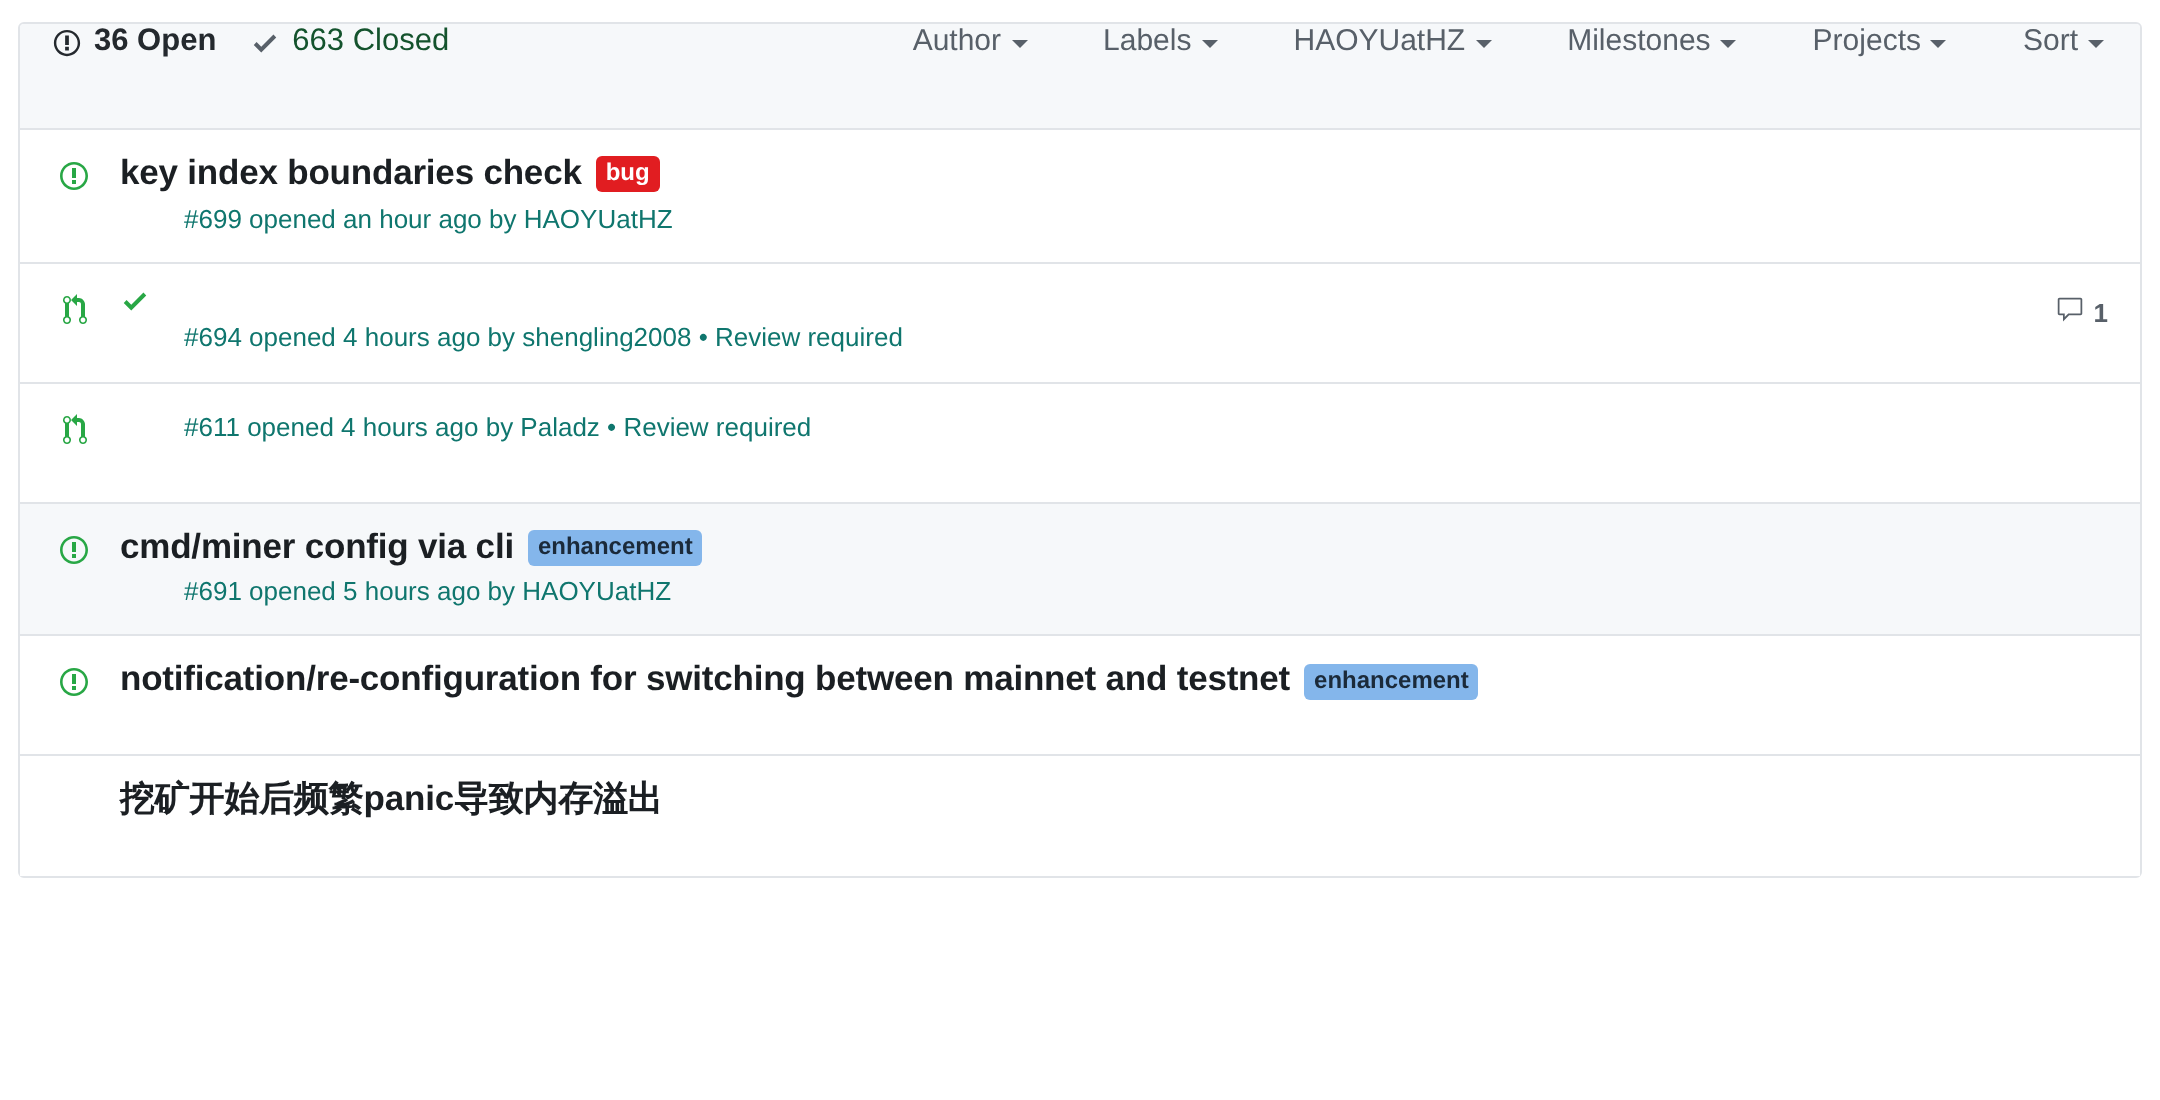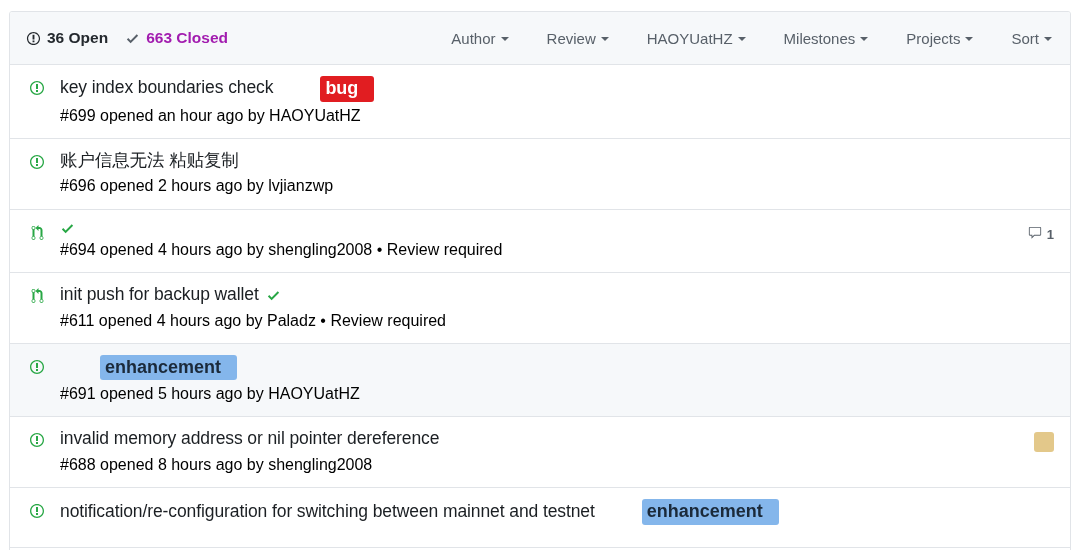--- a/index.html
+++ b/index.html
@@ -23,21 +23,21 @@
     width: 1062px;
     border: 1px solid #e1e4e8;
     border-radius: 3px;
     background: #fff;
     box-sizing: border-box;
   }
 
   
   .list-header {
     display: flex;
-    align-items: center;
+    align-items: flex-start;
     background: #f6f8fa;
     border-bottom: 1px solid #e1e4e8;
     border-radius: 2px 2px 0 0;
     height: 53px;
     padding: 0 16px 0 16px;
     box-sizing: border-box;
   }
   .state-filters {
     display: flex;
     align-items: center;
@@ -49,22 +49,22 @@
     gap: 6px;
     font-size: 15.5px;
     white-space: nowrap;
     cursor: pointer;
   }
   .state-item.open {
     color: #24292e;
     font-weight: bold;
   }
   .state-item.closed {
-    color: #a21caf;
-    font-weight: bold;
+    color: #14532d;
+    font-weight: normal;
   }
   .state-item .ico {
     display: inline-flex;
     align-items: center;
     justify-content: center;
   }
 
   .header-spacer { flex: 1 1 auto; }
 
   .dropdowns {
@@ -118,51 +118,51 @@
   }
   .title-line {
     display: flex;
     align-items: center;
     flex-wrap: wrap;
     gap: 7px;
     line-height: 1.3;
   }
   .issue-title {
     font-size: 17.5px;
-    font-weight: normal;
+    font-weight: bold;
     color: #1b1f23;
     cursor: pointer;
     letter-spacing: -0.1px;
   }
 
   .label {
     display: inline-block;
-    font-size: 18px;
+    font-size: 12px;
     font-weight: bold;
-    padding: 1px 16px 2px 5px;
+    padding: 1px 5px 2px 5px;
     border-radius: 3px;
     line-height: 1.25;
     cursor: pointer;
     position: relative;
     top: 1px;
-    margin-left: 40px;
   }
 
   .check-mark {
     display: inline-flex;
     align-items: center;
     position: relative;
     top: 1px;
   }
 
   .meta-line {
     margin-top: 3px;
-    font-size: 16px;
-    color: #000000;
+    font-size: 13px;
+    color: #0f766e;
     line-height: 1.45;
+    margin-left: 32px;
   }
 
   .row-right {
     flex: 0 0 auto;
     display: flex;
     align-items: center;
     gap: 26px;
     padding-top: 4px;
     margin-left: 14px;
     min-height: 22px;
@@ -211,21 +211,21 @@
     </div>
 
     <div class="header-spacer"></div>
 
     <div class="dropdowns">
       <div class="dropdown">
         <span>Author</span>
         <span class="caret"></span>
       </div>
       <div class="dropdown">
-        <span>Review</span>
+        <span>Labels</span>
         <span class="caret"></span>
       </div>
       <div class="dropdown">
         <span>HAOYUatHZ</span>
         <span class="caret"></span>
       </div>
       <div class="dropdown">
         <span>Milestones</span>
         <span class="caret"></span>
       </div>
@@ -246,34 +246,20 @@
           <svg width="16" height="16" viewBox="0 0 14 16" aria-hidden="true">
             <path fill="#28a745" fill-rule="evenodd" d="M7 2.3c3.14 0 5.7 2.56 5.7 5.7s-2.56 5.7-5.7 5.7A5.71 5.71 0 0 1 1.3 8c0-3.14 2.56-5.7 5.7-5.7zM7 1C3.14 1 0 4.14 0 8s3.14 7 7 7 7-3.14 7-7-3.14-7-7-7zm1 3H6v5h2V4zm0 6H6v2h2v-2z"></path>
           </svg>
         </div>
         <div class="row-main">
           <div class="title-line">
             <span class="issue-title">key index boundaries check</span>
             <span class="label" style="background:#e11d21;color:#ffffff;">bug</span>
           </div>
           <div class="meta-line">#699 opened an hour ago by HAOYUatHZ</div>
-        </div>
-        <div class="row-right"></div>
-      </div>
-      <div class="issue-row">
-        <div class="row-icon">
-          <svg width="16" height="16" viewBox="0 0 14 16" aria-hidden="true">
-            <path fill="#28a745" fill-rule="evenodd" d="M7 2.3c3.14 0 5.7 2.56 5.7 5.7s-2.56 5.7-5.7 5.7A5.71 5.71 0 0 1 1.3 8c0-3.14 2.56-5.7 5.7-5.7zM7 1C3.14 1 0 4.14 0 8s3.14 7 7 7 7-3.14 7-7-3.14-7-7-7zm1 3H6v5h2V4zm0 6H6v2h2v-2z"></path>
-          </svg>
-        </div>
-        <div class="row-main">
-          <div class="title-line">
-            <span class="issue-title">账户信息无法 粘贴复制</span>
-          </div>
-          <div class="meta-line">#696 opened 2 hours ago by lvjianzwp</div>
         </div>
         <div class="row-right"></div>
       </div>
       <div class="issue-row">
         <div class="row-icon">
           <svg width="15" height="16" viewBox="0 0 12 16" aria-hidden="true">
             <path fill="#28a745" fill-rule="evenodd" d="M11 11.28V5c-.03-.78-.34-1.47-.94-2.06C9.46 2.35 8.78 2.03 8 2H7V0L4 3l3 3V4h1c.27.02.48.11.69.31.21.2.3.42.31.69v6.28A1.993 1.993 0 0 0 10 15a1.993 1.993 0 0 0 1-3.72zm-1 2.92c-.66 0-1.2-.55-1.2-1.2 0-.65.55-1.2 1.2-1.2.65 0 1.2.55 1.2 1.2 0 .65-.54 1.2-1.2 1.2zM4 3c0-1.11-.89-2-2-2a1.993 1.993 0 0 0-1 3.72v6.56A1.993 1.993 0 0 0 2 15a1.993 1.993 0 0 0 1-3.72V4.72c.59-.34 1-.98 1-1.72zm-.8 10c0 .66-.55 1.2-1.2 1.2-.65 0-1.2-.55-1.2-1.2 0-.65.55-1.2 1.2-1.2.65 0 1.2.55 1.2 1.2zM2 4.2C1.34 4.2.8 3.65.8 3c0-.65.55-1.2 1.2-1.2.65 0 1.2.55 1.2 1.2 0 .65-.55 1.2-1.2 1.2z"></path>
           </svg>
         </div>
         <div class="row-main">
@@ -295,70 +281,47 @@
           </span>
         </div>
       </div>
       <div class="issue-row">
         <div class="row-icon">
           <svg width="15" height="16" viewBox="0 0 12 16" aria-hidden="true">
             <path fill="#28a745" fill-rule="evenodd" d="M11 11.28V5c-.03-.78-.34-1.47-.94-2.06C9.46 2.35 8.78 2.03 8 2H7V0L4 3l3 3V4h1c.27.02.48.11.69.31.21.2.3.42.31.69v6.28A1.993 1.993 0 0 0 10 15a1.993 1.993 0 0 0 1-3.72zm-1 2.92c-.66 0-1.2-.55-1.2-1.2 0-.65.55-1.2 1.2-1.2.65 0 1.2.55 1.2 1.2 0 .65-.54 1.2-1.2 1.2zM4 3c0-1.11-.89-2-2-2a1.993 1.993 0 0 0-1 3.72v6.56A1.993 1.993 0 0 0 2 15a1.993 1.993 0 0 0 1-3.72V4.72c.59-.34 1-.98 1-1.72zm-.8 10c0 .66-.55 1.2-1.2 1.2-.65 0-1.2-.55-1.2-1.2 0-.65.55-1.2 1.2-1.2.65 0 1.2.55 1.2 1.2zM2 4.2C1.34 4.2.8 3.65.8 3c0-.65.55-1.2 1.2-1.2.65 0 1.2.55 1.2 1.2 0 .65-.55 1.2-1.2 1.2z"></path>
           </svg>
         </div>
         <div class="row-main">
-          <div class="title-line">
-            <span class="issue-title">init push for backup wallet</span>
-            <span class="check-mark">
-              <svg width="15" height="15" viewBox="0 0 12 16" aria-hidden="true">
-                <path fill="#28a745" fill-rule="evenodd" d="M12 5l-8 8-4-4 1.5-1.5L4 10l6.5-6.5L12 5z"></path>
-              </svg>
-            </span>
-          </div>
           <div class="meta-line">#611 opened 4 hours ago by Paladz • Review required</div>
         </div>
         <div class="row-right"></div>
       </div>
       <div class="issue-row highlight">
         <div class="row-icon">
           <svg width="16" height="16" viewBox="0 0 14 16" aria-hidden="true">
             <path fill="#28a745" fill-rule="evenodd" d="M7 2.3c3.14 0 5.7 2.56 5.7 5.7s-2.56 5.7-5.7 5.7A5.71 5.71 0 0 1 1.3 8c0-3.14 2.56-5.7 5.7-5.7zM7 1C3.14 1 0 4.14 0 8s3.14 7 7 7 7-3.14 7-7-3.14-7-7-7zm1 3H6v5h2V4zm0 6H6v2h2v-2z"></path>
           </svg>
         </div>
         <div class="row-main">
           <div class="title-line">
+            <span class="issue-title">cmd/miner config via cli</span>
             <span class="label" style="background:#84b6eb;color:#1b2a3a;">enhancement</span>
           </div>
           <div class="meta-line">#691 opened 5 hours ago by HAOYUatHZ</div>
         </div>
         <div class="row-right"></div>
       </div>
       <div class="issue-row">
         <div class="row-icon">
           <svg width="16" height="16" viewBox="0 0 14 16" aria-hidden="true">
             <path fill="#28a745" fill-rule="evenodd" d="M7 2.3c3.14 0 5.7 2.56 5.7 5.7s-2.56 5.7-5.7 5.7A5.71 5.71 0 0 1 1.3 8c0-3.14 2.56-5.7 5.7-5.7zM7 1C3.14 1 0 4.14 0 8s3.14 7 7 7 7-3.14 7-7-3.14-7-7-7zm1 3H6v5h2V4zm0 6H6v2h2v-2z"></path>
           </svg>
         </div>
         <div class="row-main">
           <div class="title-line">
-            <span class="issue-title">invalid memory address or nil pointer dereference</span>
-          </div>
-          <div class="meta-line">#688 opened 8 hours ago by shengling2008</div>
-        </div>
-        <div class="row-right">
-          <span class="avatar" style="background:#e3c88a;"></span>
-        </div>
-      </div>
-      <div class="issue-row">
-        <div class="row-icon">
-          <svg width="16" height="16" viewBox="0 0 14 16" aria-hidden="true">
-            <path fill="#28a745" fill-rule="evenodd" d="M7 2.3c3.14 0 5.7 2.56 5.7 5.7s-2.56 5.7-5.7 5.7A5.71 5.71 0 0 1 1.3 8c0-3.14 2.56-5.7 5.7-5.7zM7 1C3.14 1 0 4.14 0 8s3.14 7 7 7 7-3.14 7-7-3.14-7-7-7zm1 3H6v5h2V4zm0 6H6v2h2v-2z"></path>
-          </svg>
-        </div>
-        <div class="row-main">
-          <div class="title-line">
             <span class="issue-title">notification/re-configuration for switching between mainnet and testnet</span>
             <span class="label" style="background:#84b6eb;color:#1b2a3a;">enhancement</span>
           </div>
         </div>
         <div class="row-right"></div>
       </div>
       <div class="issue-row">
         <div class="row-icon"></div>
         <div class="row-main">
           <div class="title-line">

